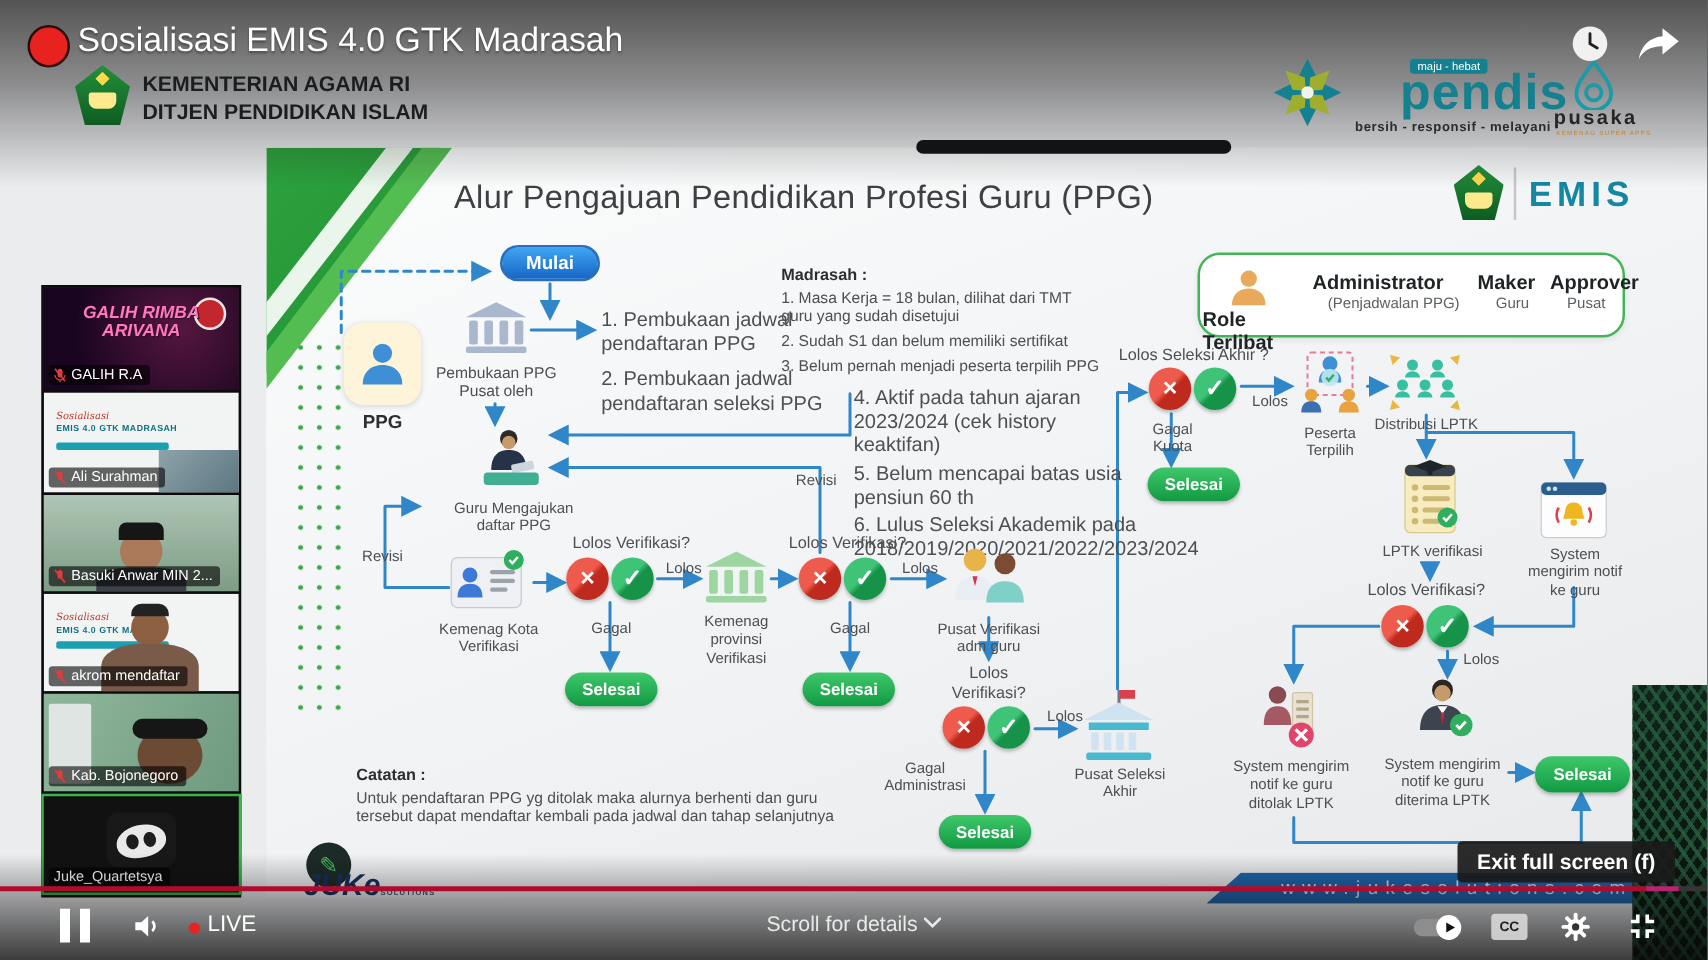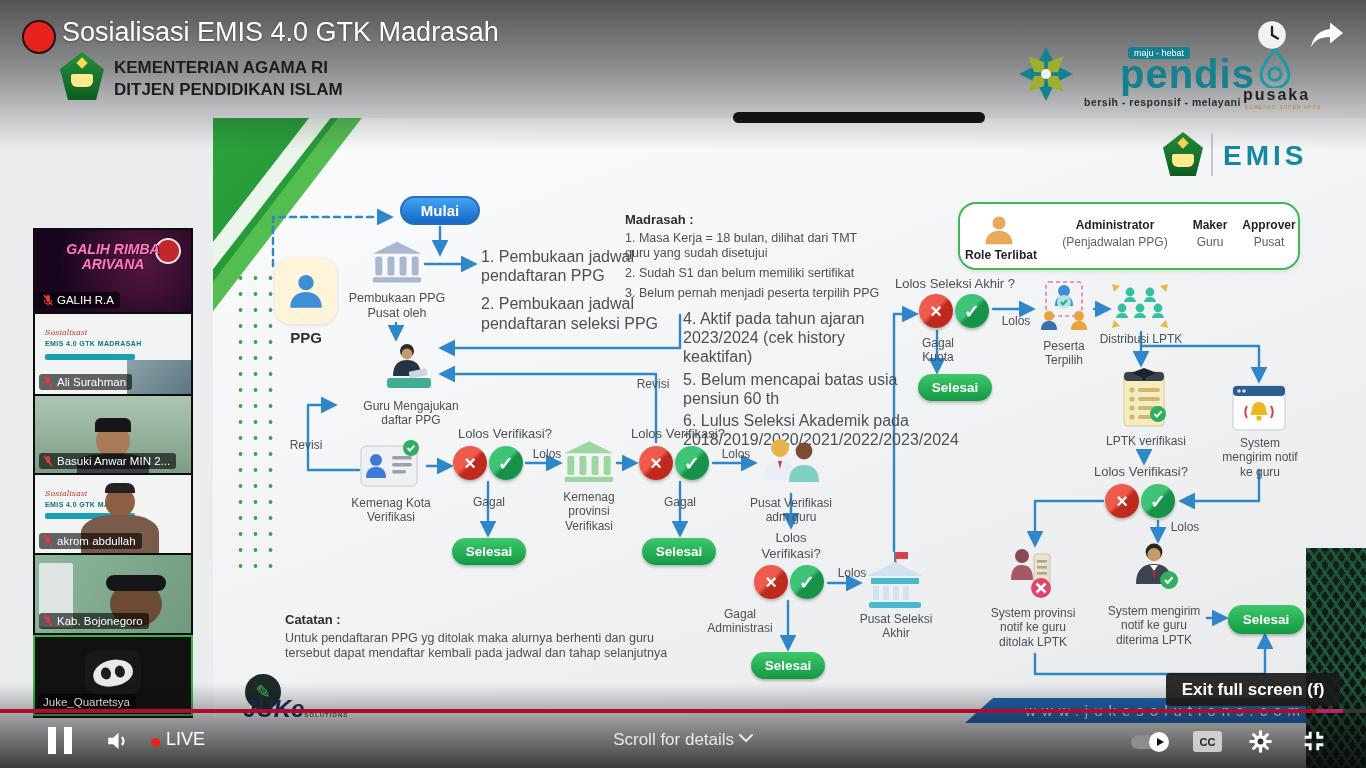--- a/index.html
+++ b/index.html
@@ -31,21 +31,21 @@
     background:linear-gradient(180deg,#3fc76a,#119a43);box-shadow:0 2px 3px rgba(0,0,0,.25);
     color:#fff;font-weight:bold;font-size:13.5px;display:flex;align-items:center;justify-content:center;}
   .xc,.ck{position:absolute;width:34px;height:34px;border-radius:50%;color:#fff;
     display:flex;align-items:center;justify-content:center;box-shadow:0 2px 3px rgba(0,0,0,.25);}
   .xc{background:linear-gradient(135deg,#ee5a4b 45%,#bf2a1e 55%);font-size:20px;font-weight:bold;}
   .ck{background:linear-gradient(135deg,#3fc377 45%,#169349 55%);font-size:19px;font-weight:bold;}
   .ppg-card{position:absolute;left:62px;top:140px;width:62px;height:66px;border-radius:16px;
     background:#fdf4da;box-shadow:0 1px 4px rgba(0,0,0,.12);display:flex;align-items:center;justify-content:center;}
   .rolebox{position:absolute;left:745px;top:84px;width:342px;height:68px;background:#fff;
     border:2px solid #43b557;border-radius:18px;box-sizing:border-box;box-shadow:0 2px 5px rgba(0,0,0,.08);}
-  .role-h{font-size:12px;font-weight:bold;color:#1f2325;text-align:center;}
+  .role-h{font-size:16px;font-weight:bold;color:#1f2325;}
   .role-s{font-size:12px;color:#5c6165;text-align:center;}
   .notch{position:absolute;left:733px;top:112px;width:252px;height:11px;border-radius:6px;background:#101214;}
   .emis-txt{font-size:28px;font-weight:bold;color:#1488a3;letter-spacing:4px;}
   .footer-banner{position:absolute;left:752px;top:580px;width:401px;height:25px;background:#1e65ae;
     clip-path:polygon(28px 0,100% 0,100% 100%,0 100%);display:flex;align-items:center;justify-content:center;}
   .footer-banner span{color:#d4e4f2;font-size:15px;letter-spacing:6px;}
   .pencil{position:absolute;left:32px;top:556px;width:36px;height:36px;border-radius:50%;
     background:#1d2b28;display:flex;align-items:center;justify-content:center;color:#49c25e;font-size:18px;}
   .jukelogo{position:absolute;left:30px;top:577px;font-weight:bold;font-style:italic;
     font-size:24px;color:#16305e;}
@@ -135,20 +135,21 @@
       </marker>
     </defs>
   </svg>
 
   <div class="slide">
     <div class="tri1"></div>
     <div class="tri2"></div>
     <div class="tri3"></div>
     <div class="dots"></div>
 
+    <div class="slide-title">Alur Pengajuan Pendidikan Profesi Guru (PPG)</div>
 
     <div class="abs" style="left:950px;top:14px;">
         <div class="kemenag" style="width:40px;height:44px;"></div>
       </div>
     <div class="abs" style="left:998px;top:16px;width:2px;height:42px;background:#c3c7cb;"></div>
     <div class="abs emis-txt" style="left:1010px;top:22px;">EMIS</div>
 
     <div class="rolebox">
       <svg class="abs" style="left:22px;top:8px;" width="34" height="36" viewBox="0 0 24 24" fill="#e8a95b">
           <use href="#sym-person"></use>
@@ -397,21 +398,21 @@
         <circle cx="14" cy="10" r="7" fill="#8a4a52"></circle>
         <path d="M3,34 C3,22 8,19 14,19 C20,19 25,22 25,34 Z" fill="#a55a63"></path>
         <rect x="26" y="8" width="16" height="34" rx="2" fill="#e9e2d2" stroke="#cfc4a8"></rect>
         <rect x="29" y="14" width="10" height="2.6" fill="#b2a888"></rect>
           <rect x="29" y="20" width="10" height="2.6" fill="#b2a888"></rect>
         <rect x="29" y="26" width="10" height="2.6" fill="#b2a888"></rect>
         <circle cx="33" cy="42" r="10" fill="#e0456b"></circle>
         <path d="M28.5,37.5 l9,9 M37.5,37.5 l-9,9" stroke="#fff" stroke-width="2.6"></path>
       </svg>
     </div>
-    <div class="lbl" style="left:768px;top:488px;width:104px;">System provinsi notif ke guru ditolak LPTK</div>
+    <div class="lbl" style="left:768px;top:488px;width:104px;">System mengirim notif ke guru ditolak LPTK</div>
 
     <div class="icn" style="left:915px;top:424px;width:52px;height:58px;">
       <svg width="52" height="58" viewBox="0 0 52 58">
         <circle cx="26" cy="10" r="8.4" fill="#2c2623"></circle>
           <circle cx="26" cy="12.6" r="6.6" fill="#c79a6b"></circle>
         <path d="M8,42 C8,27 16,22 26,22 C36,22 44,27 44,42 Z" fill="#3c4450"></path>
         <path d="M22,23 l4,6 4,-6 Z" fill="#fff"></path>
           <path d="M24.5,28 l1.5,10 1.5,-10 Z" fill="#c6283a"></path>
         <circle cx="41" cy="38" r="9" fill="#2fae5e"></circle>
           <path d="M37,38 l2.6,2.8 5,-5.6" stroke="#fff" stroke-width="2.2" fill="none"></path>
@@ -552,21 +553,21 @@
       <div class="person" style="left:40px;top:6px;width:90px;height:72px;">
         <div class="head" style="top:6px;width:30px;height:30px;background:#8d5f41;"></div>
         <div class="head" style="top:2px;width:30px;height:10px;background:#222;border-radius:8px 8px 0 0;"></div>
         <div class="body" style="top:34px;width:78px;height:44px;background:#7a5b4a;"></div>
       </div>
       <div class="nametag">
         <svg width="10" height="12" viewBox="0 0 10 12">
             <rect x="3" y="1" width="4" height="7" rx="2" fill="#e23b3b"></rect>
             <path d="M1,1 L9,11" stroke="#e23b3b" stroke-width="1.4"></path>
           </svg>
-        <span>akrom abdullah</span>
+        <span>akrom mendaftar</span>
       </div>
     </div>
 
     <div class="tile" style="top:327px;height:78px;background:linear-gradient(120deg,#8fb79b,#6f9a80);">
       <div class="abs" style="left:4px;top:8px;width:34px;height:64px;background:#dfe5e2;border-radius:2px;"></div>
       <div class="person" style="left:46px;top:18px;width:110px;height:60px;">
         <div class="head" style="top:8px;width:52px;height:46px;background:#6d4a33;"></div>
         <div class="head" style="top:2px;width:60px;height:16px;background:#161616;border-radius:10px;"></div>
       </div>
       <div class="nametag">

